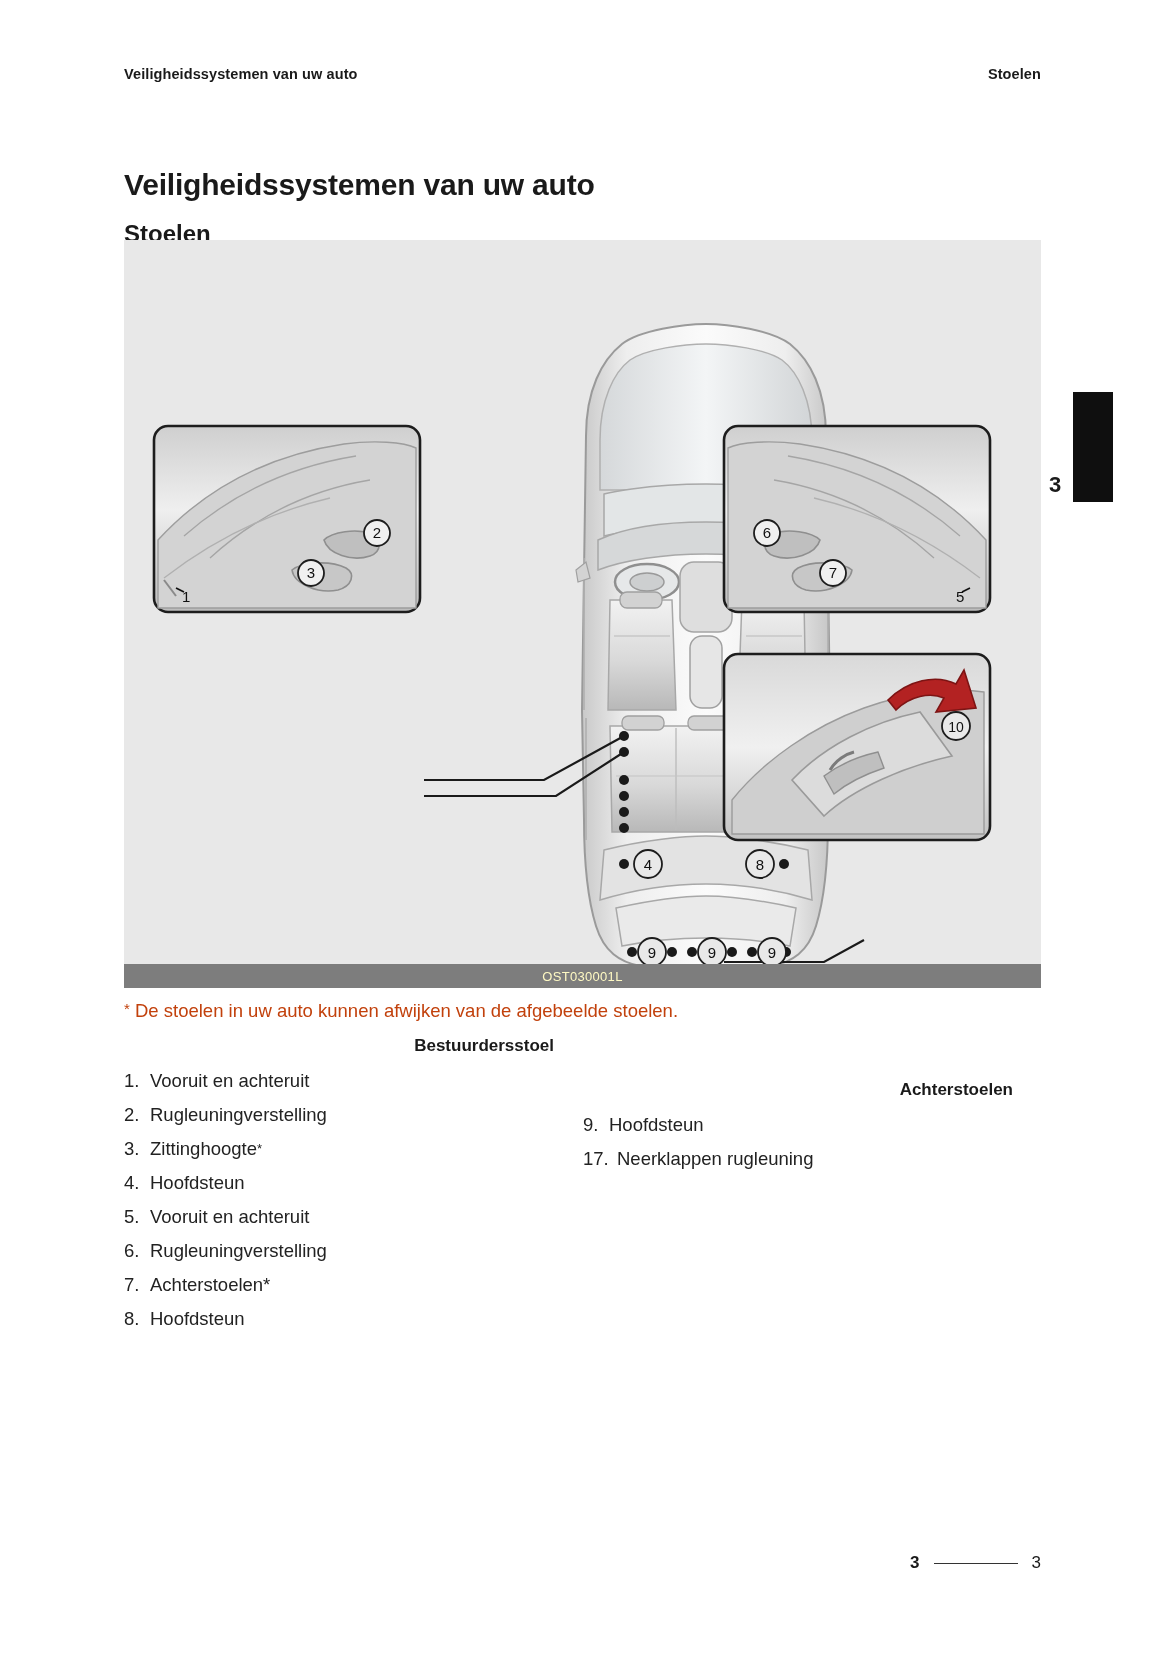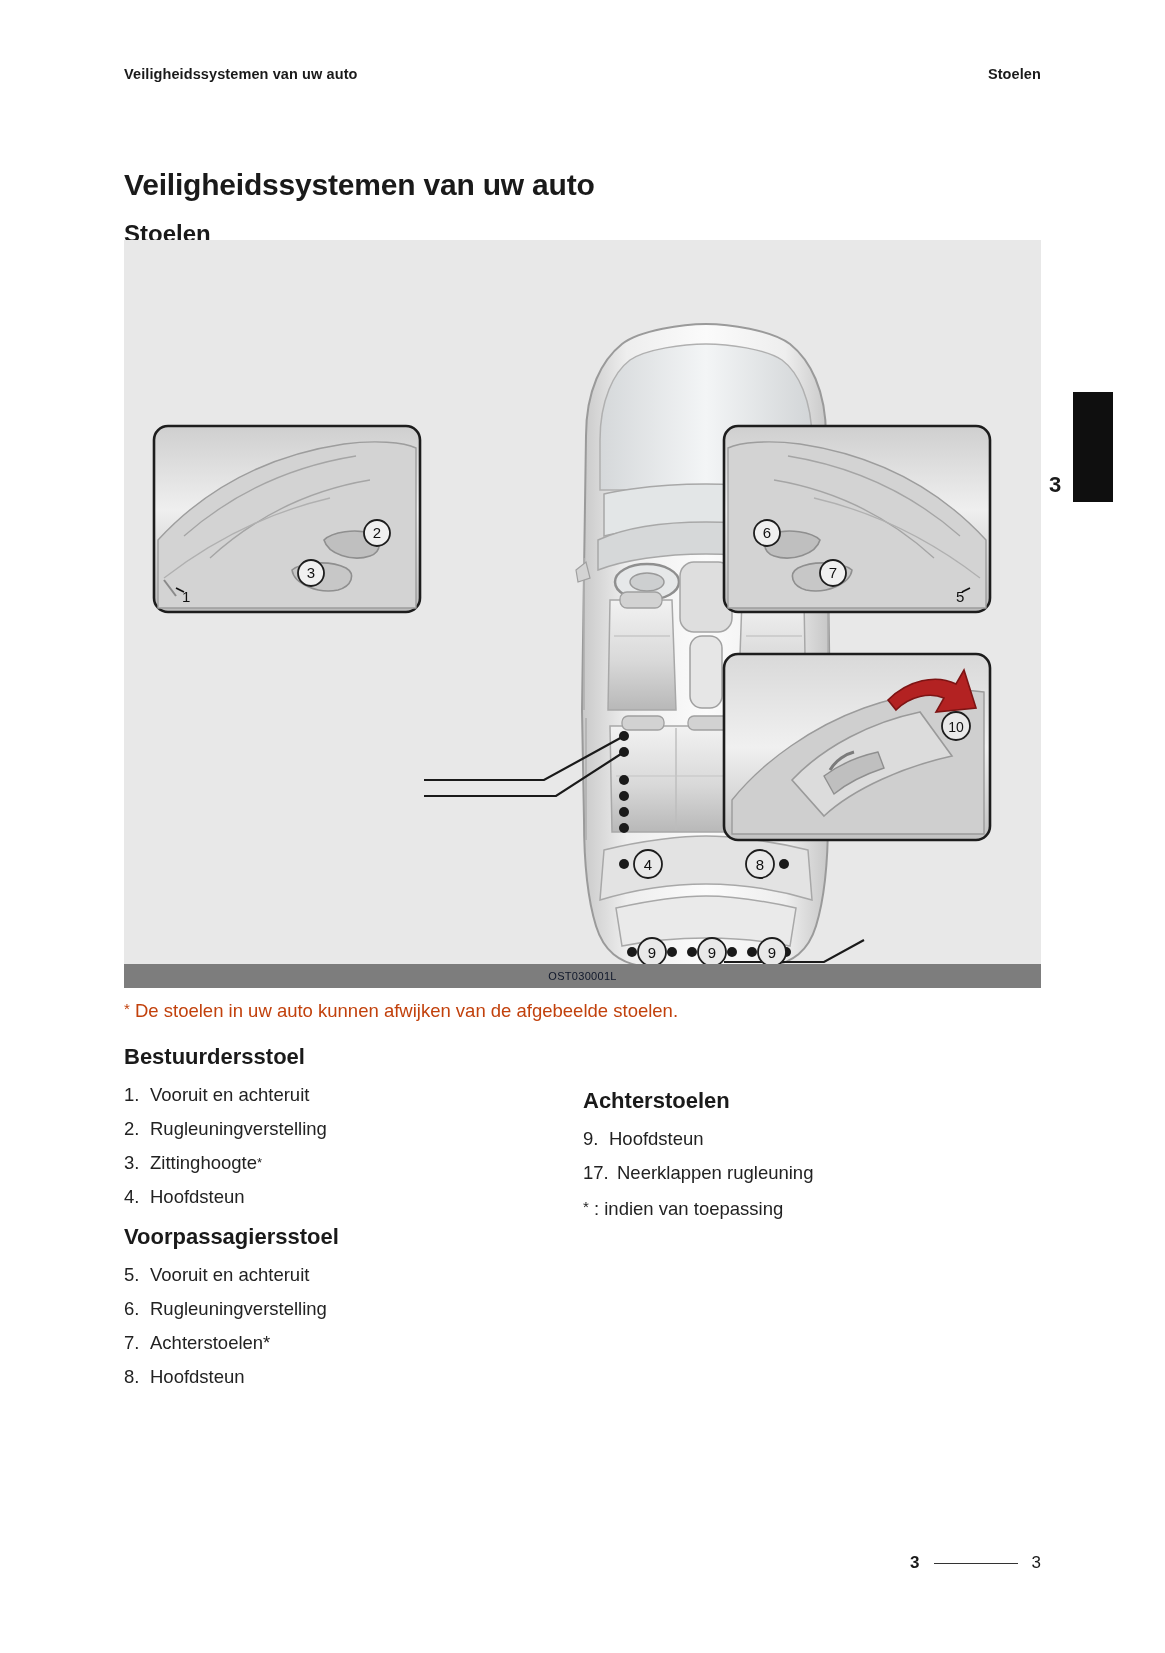--- a/index.html
+++ b/index.html
@@ -73,22 +73,22 @@
     height: 748px;
     background: #e8e8e8;
   }
   .figure-caption-bar {
     position: absolute;
     left: 124px;
     top: 964px;
     width: 917px;
     height: 24px;
     background: #7d7d7d;
-    color: #0f172a;
-    font-size: 11px;
+    color: #fef9c3;
+    font-size: 13px;
     display: flex;
     align-items: center;
     justify-content: center;
     letter-spacing: .3px;
   }
 
   .fig-svg { position: absolute; left: 0; top: 0; }
 
   
   .img-footnote {
@@ -107,23 +107,24 @@
     top: 1036px;
     width: 430px;
   }
   .col-right {
     position: absolute;
     left: 583px;
     top: 1080px;
     width: 430px;
   }
   .list-head {
-    font-size: 22px;
-    font-weight: bold;
-    margin: 8px 0 8px 0;
+    font-size: 17px;
+    font-weight: bold;
+    margin: 0 0 8px 0;
+    text-align: right;
   }
   .list-head.second { margin-top: 10px; }
   .list-row {
     display: flex;
     font-size: 18.5px;
     line-height: 34px;
     color: #222;
   }
   .list-num {
     min-width: 26px;
@@ -368,21 +369,20 @@
   <div class="list-row">
     <span class="list-num">3.</span>
     <span>Zittinghoogte</span>
       <span class="sup">*</span>
   </div>
   <div class="list-row">
     <span class="list-num">4.</span>
     <span>Hoofdsteun</span>
   </div>
 
-  <div class="list-head second">Voorpassagiersstoel</div>
 
   <div class="list-row">
     <span class="list-num">5.</span>
     <span>Vooruit en achteruit</span>
   </div>
   <div class="list-row">
     <span class="list-num">6.</span>
     <span>Rugleuningverstelling</span>
   </div>
   <div class="list-row">
@@ -400,23 +400,19 @@
 
   <div class="list-row">
     <span class="list-num">9.</span>
     <span>Hoofdsteun</span>
   </div>
   <div class="list-row">
     <span class="list-num wide">17.</span>
     <span>Neerklappen rugleuning</span>
   </div>
 
-  <div class="note-line">
-    <span class="star">*</span>
-    <span>: indien van toepassing</span>
-  </div>
 </div>
 
 <div class="footer">
   <span class="footer-chapter">3</span>
   <span class="footer-rule"></span>
   <span class="footer-page">3</span>
 </div>
 
 </body></html>

